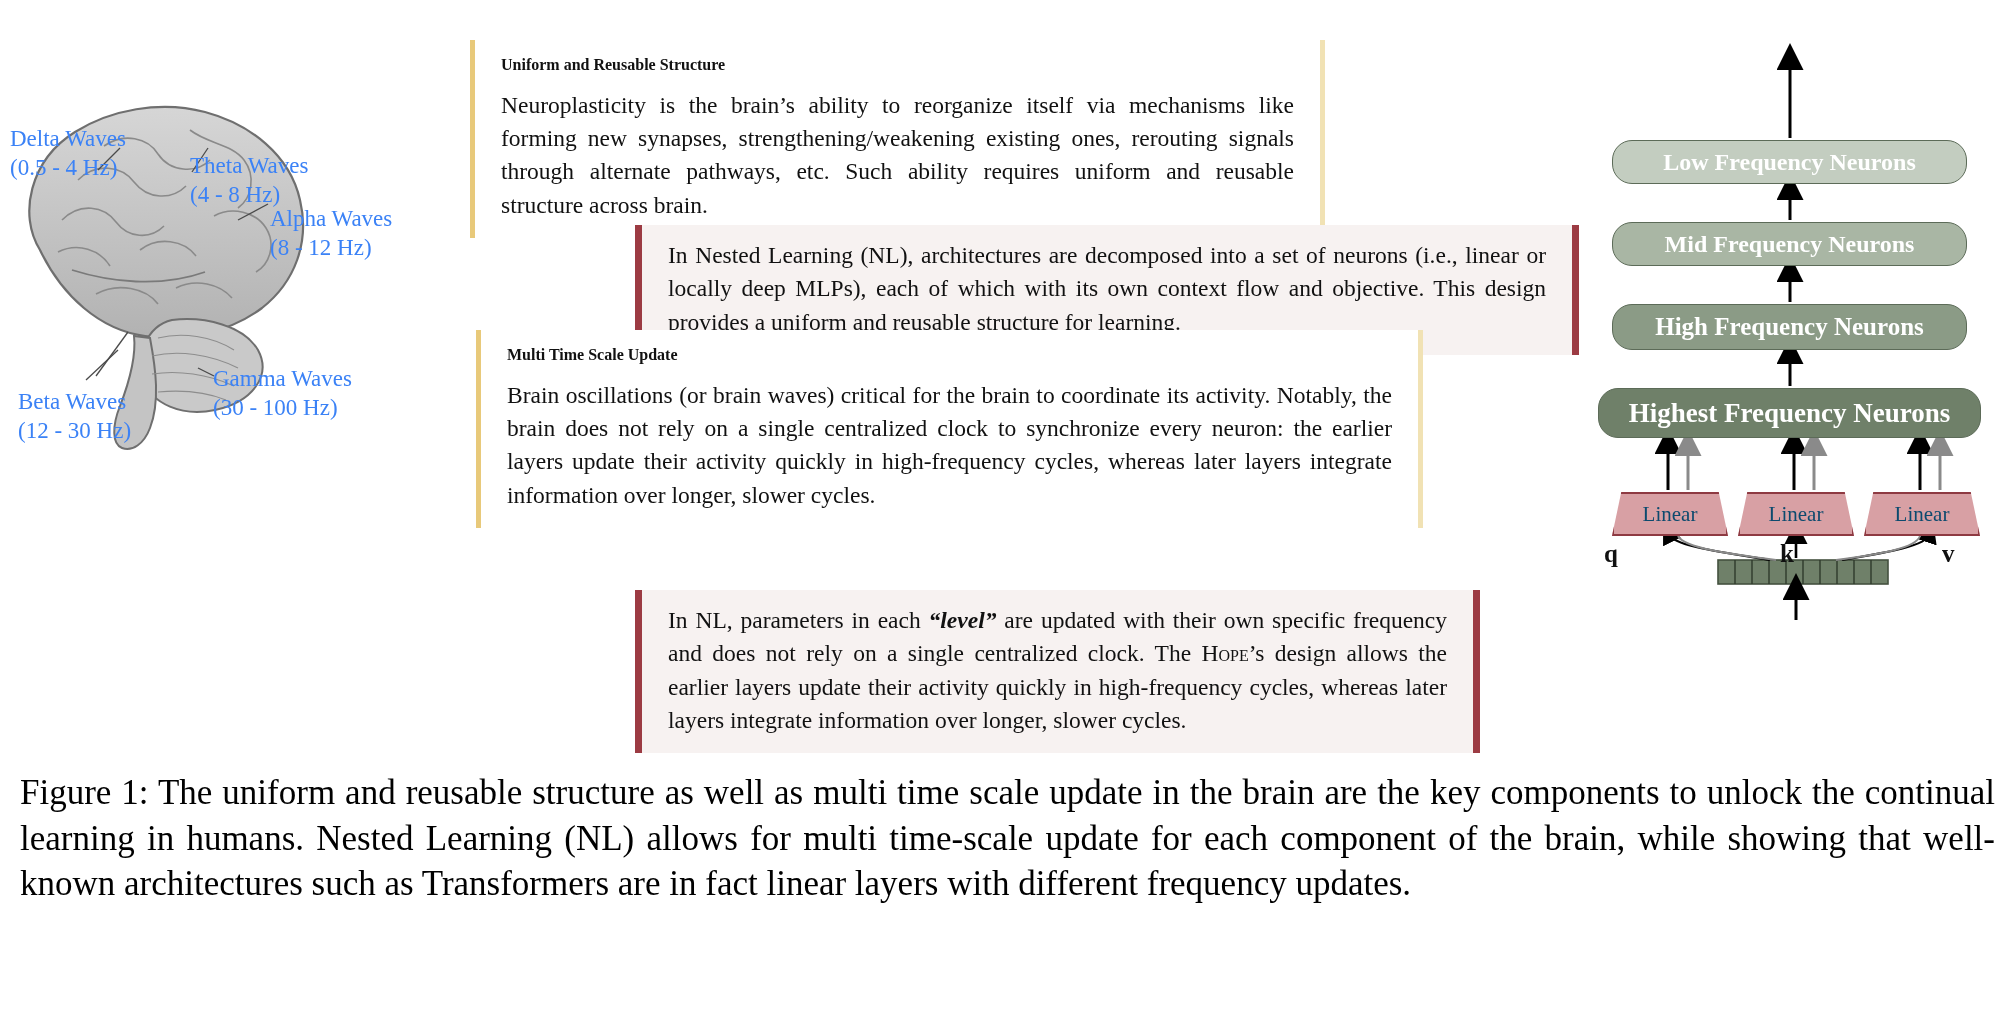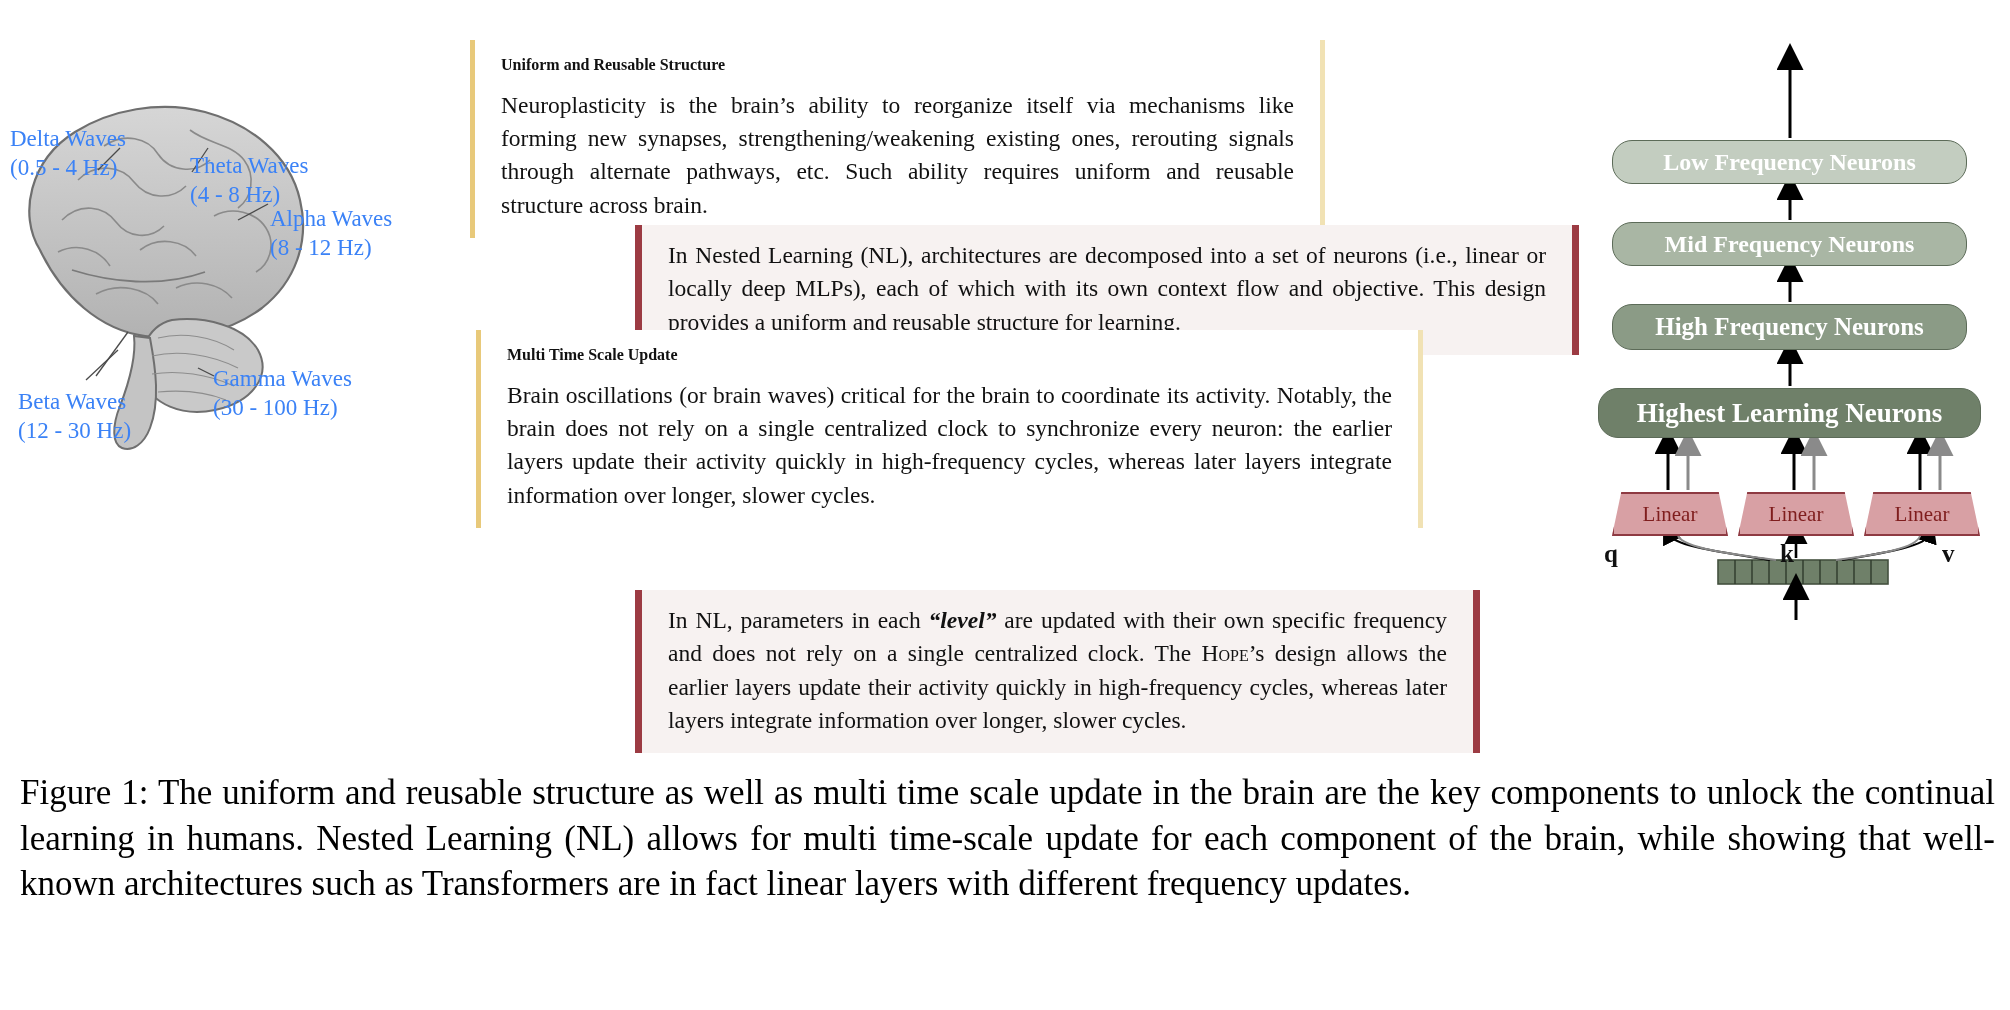--- a/index.html
+++ b/index.html
@@ -105,21 +105,21 @@
   #n-mid   { top: 182px; height: 44px; font-size: 24px; background: #a9b6a4; }
   #n-high  { top: 264px; height: 46px; font-size: 25px; background: #8b9b86; }
   #n-hi    { top: 348px; height: 50px; font-size: 27px; background: #6f8069; left: 8px; width: 383px; }
 
   .linear-box {
     position: absolute;
     width: 112px;
     height: 40px;
     background: #d8a0a4;
     border: 2px solid #8e3a42;
-    color: #7f1d1d;
+    color: #0c4a6e;
     font-size: 21px;
     font-family: "Liberation Serif", serif;
     display: flex;
     align-items: center;
     justify-content: center;
     clip-path: polygon(8% 0%, 92% 0%, 100% 100%, 0% 100%);
   }
   #lin-q { left: 22px;  top: 452px; }
   #lin-k { left: 148px; top: 452px; }
   #lin-v { left: 274px; top: 452px; }
@@ -292,21 +292,21 @@
       <path d="M180 520 C130 512 84 506 78 494" fill="none" stroke="#000" stroke-width="2.2" marker-end="url(#ah)"></path>
       <path d="M186 520 C140 514 94 508 88 496" fill="none" stroke="#8a8a8a" stroke-width="2"></path>
       <path d="M206 518 L206 494" fill="none" stroke="#000" stroke-width="2.6" marker-end="url(#ah)"></path>
       <path d="M252 520 C300 512 336 506 340 494" fill="none" stroke="#000" stroke-width="2.2" marker-end="url(#ah)"></path>
       <path d="M246 520 C292 514 326 508 330 496" fill="none" stroke="#8a8a8a" stroke-width="2"></path>
     </svg>
 
     <div class="neuron-box" id="n-low">Low Frequency Neurons</div>
     <div class="neuron-box" id="n-mid">Mid Frequency Neurons</div>
     <div class="neuron-box" id="n-high">High Frequency Neurons</div>
-    <div class="neuron-box" id="n-hi">Highest Learning Neurons</div>
+    <div class="neuron-box" id="n-hi">Highest Frequency Neurons</div>
 
     <div class="linear-box" id="lin-q">Linear</div>
     <div class="linear-box" id="lin-k">Linear</div>
     <div class="linear-box" id="lin-v">Linear</div>
 
     <div class="qkv" id="lab-q">q</div>
     <div class="qkv" id="lab-k">k</div>
     <div class="qkv" id="lab-v">v</div>
   </div>
 

